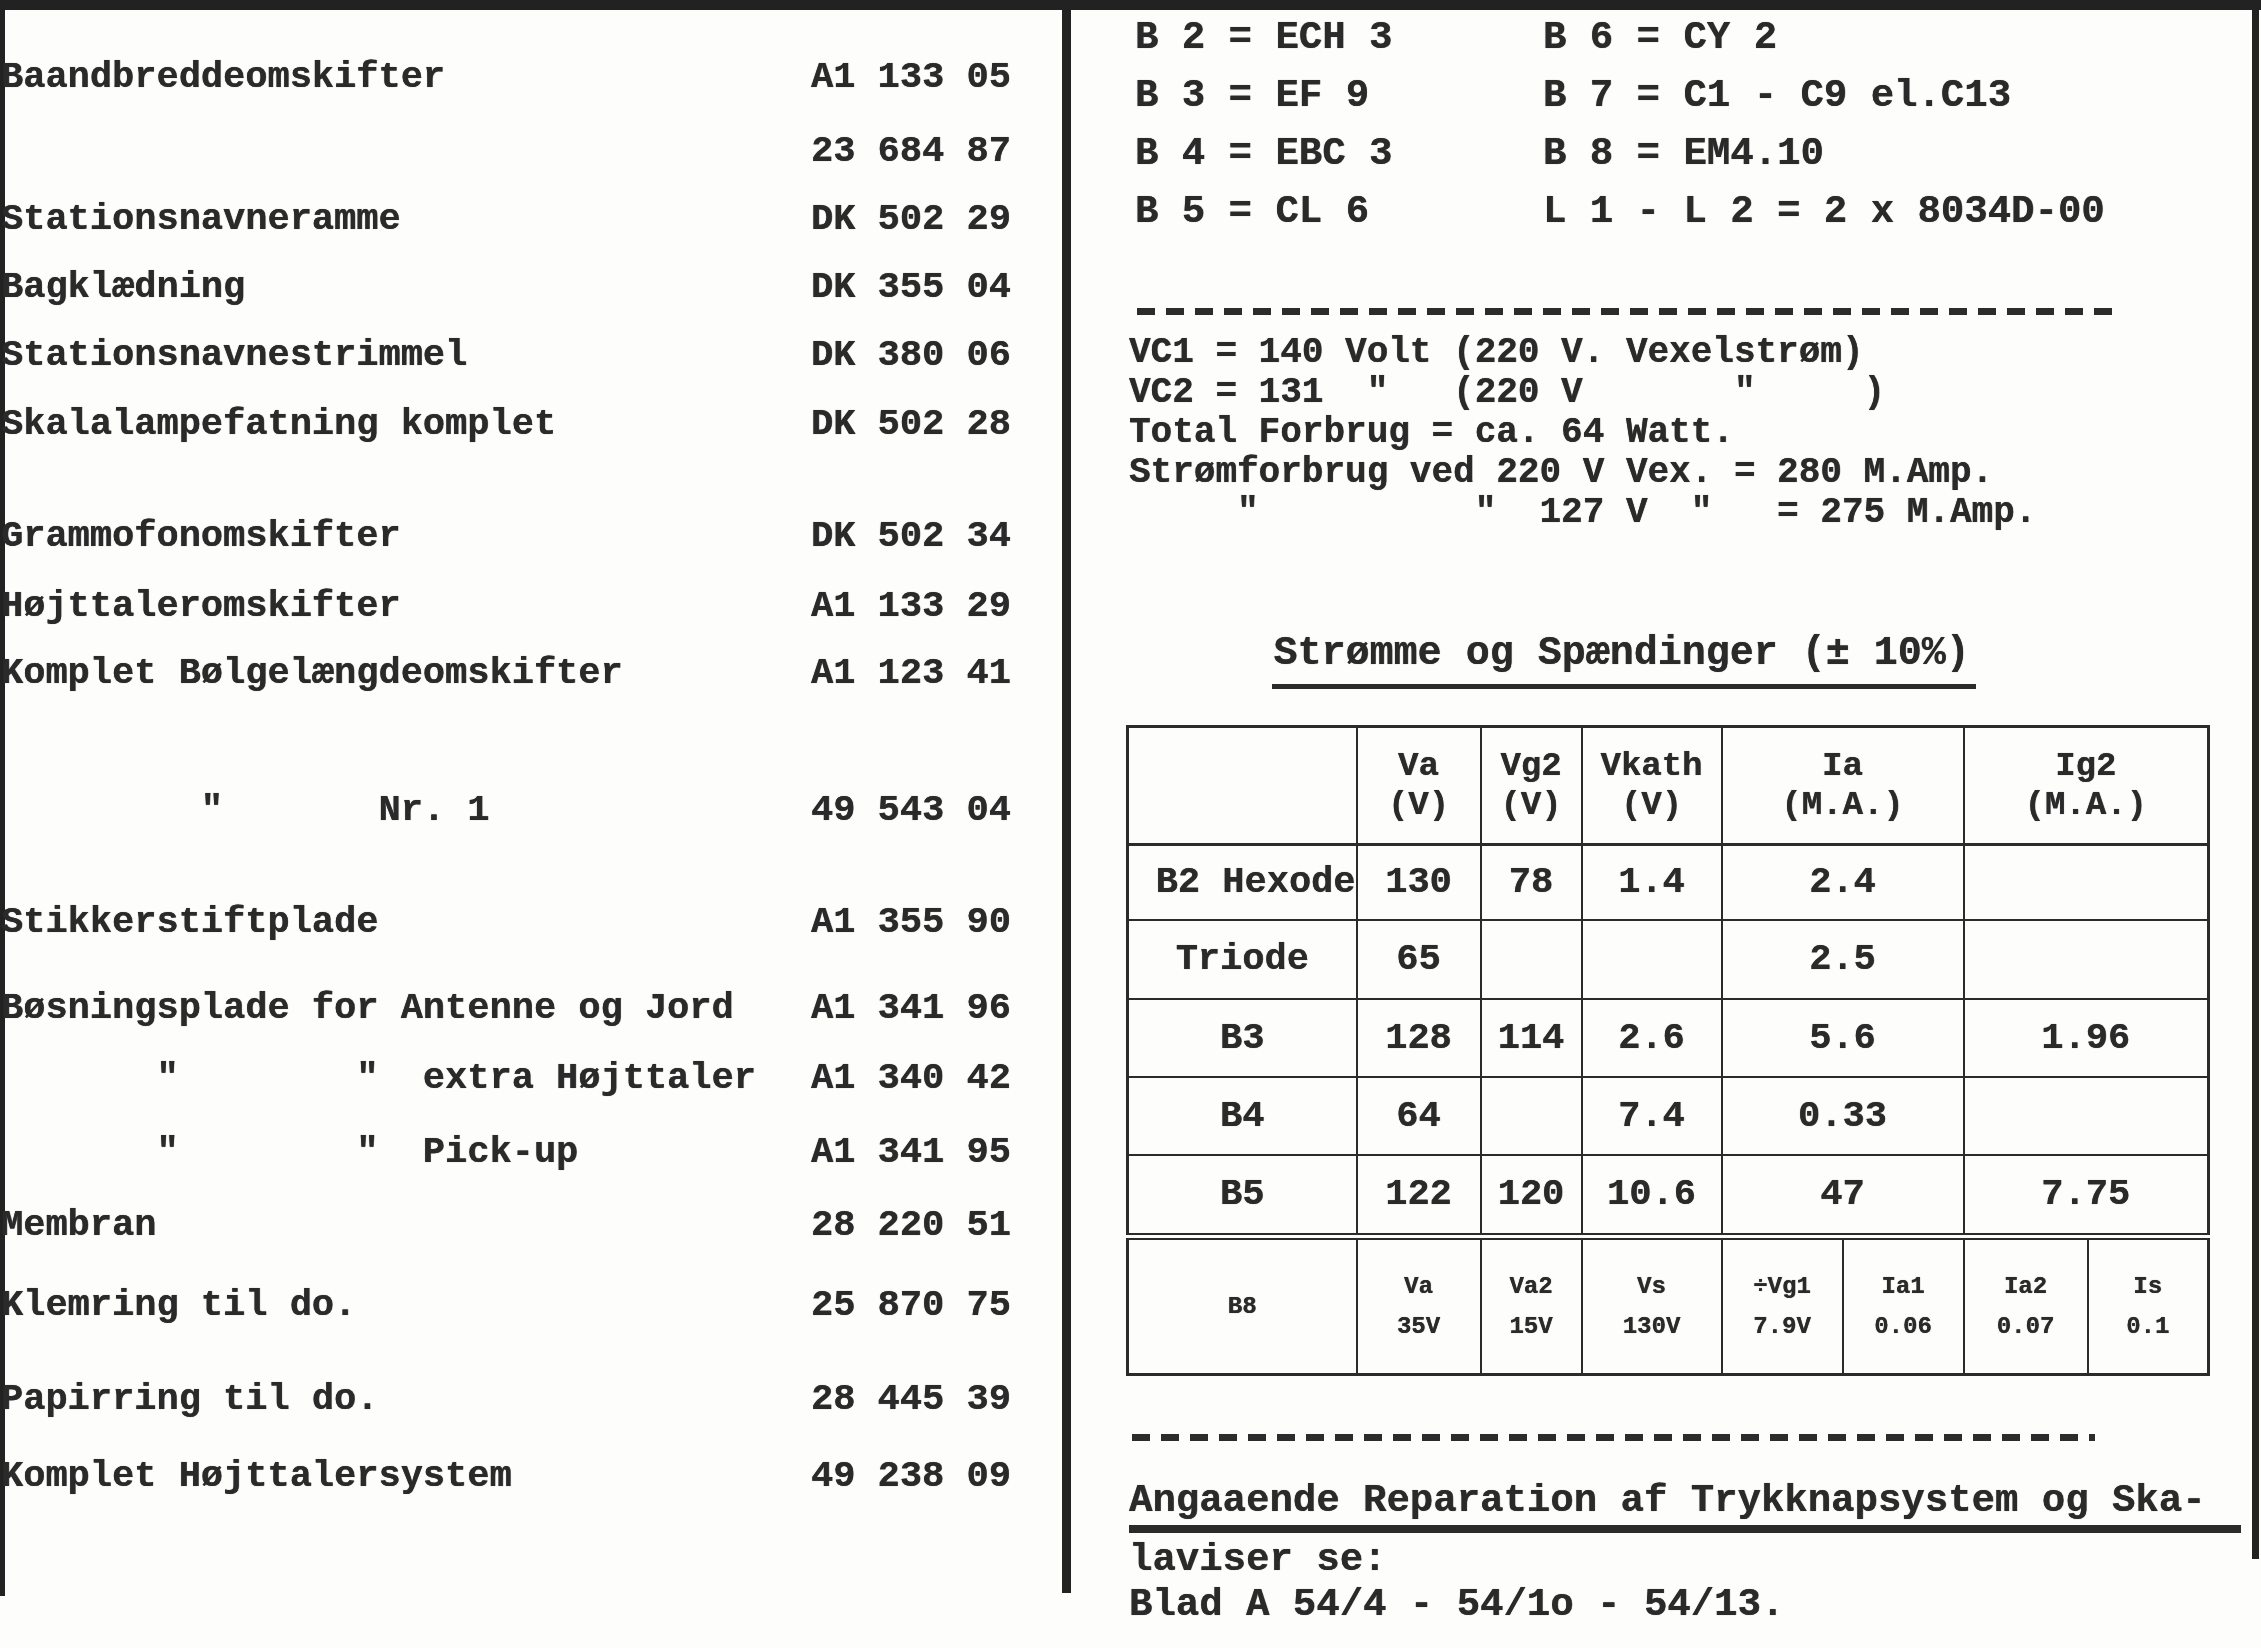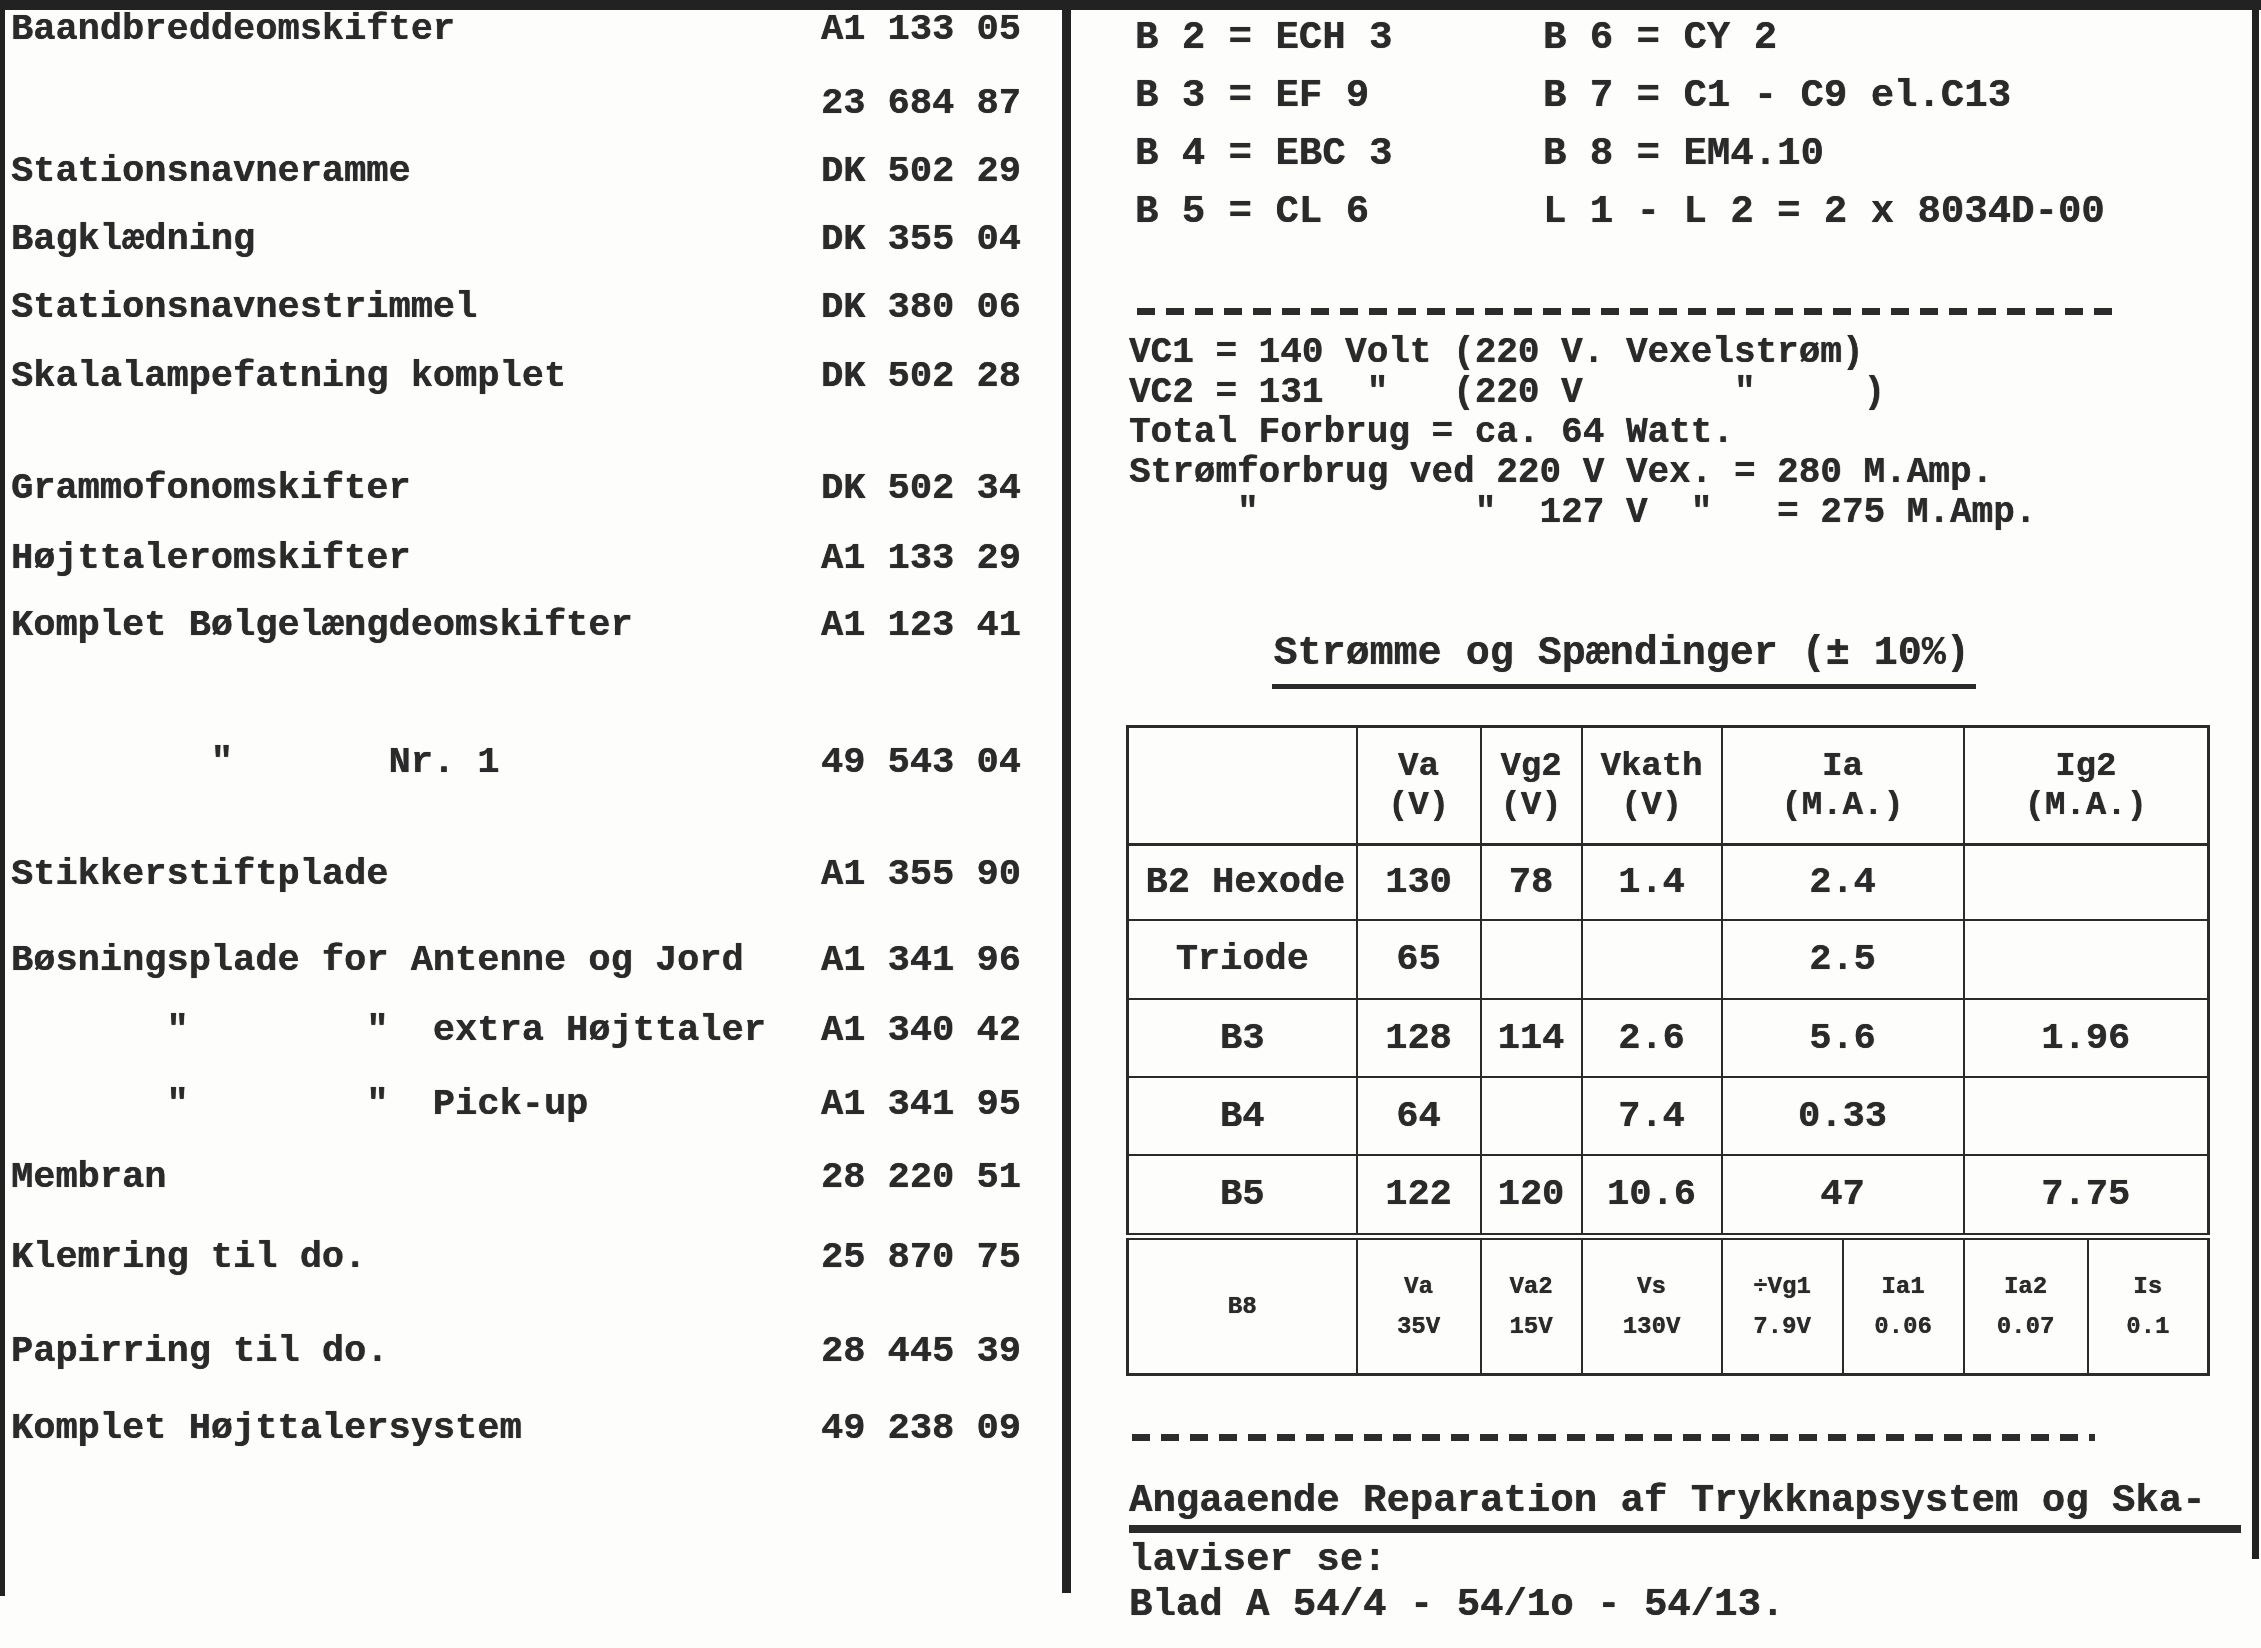--- a/index.html
+++ b/index.html
@@ -10,21 +10,21 @@
   }
   .ink{text-shadow:0 0 0.8px rgba(42,42,42,.75),0.4px 0 0 rgba(42,42,42,.5);}
   .frame{position:absolute;background:#222;}
   .frame.top{left:0;top:0;width:2261px;height:10px;}
   .frame.left{left:0;top:0;width:5.4px;height:1596px;}
   .frame.right{left:2252px;top:0;width:7px;height:1559px;}
   .frame.sep{left:1062px;top:0;width:8.6px;height:1593px;}
 
   
   .parts{position:absolute;left:0;top:0;width:1058px;height:1648px;}
-  .prow{position:absolute;left:11px;width:1046px;height:48px;font-size:37px;}
+  .prow{position:absolute;left:1px;width:1046px;height:48px;font-size:37px;margin-top:48px;}
   .pname{position:absolute;left:0;top:0;white-space:pre;}
   .pnum{position:absolute;left:810px;top:0;white-space:pre;}
 
   
   .tubes{position:absolute;left:1135px;top:15.6px;font-size:39px;}
   .trow{height:58px;white-space:pre;}
   .tube-left{display:inline-block;width:408px;white-space:pre;}
   .tube-right{white-space:pre;}
 
   .dash{position:absolute;height:7px;
@@ -40,21 +40,21 @@
     padding:0 6.2px 7.8px 1.6px;border-bottom:5.4px solid #2b2b2b;
   }
 
   table.mtable{
     position:absolute;left:1126px;top:725px;width:1081px;
     border-collapse:collapse;table-layout:fixed;
     border:3.9px solid #2b2b2b;font-size:37px;
   }
   .mtable td{border:2.3px solid #2b2b2b;text-align:center;vertical-align:middle;padding:0;}
   .mtable tr.hdr td{font-size:34px;line-height:39px;border-bottom:3.9px solid #2b2b2b;}
-  .mtable td.nm-left{text-align:center;padding-left:6.2px;}
+  .mtable td.nm-left{text-align:right;padding-left:6.2px;}
   .mtable tr.b8row td{border-top:7px double #2b2b2b;font-size:24px;line-height:40px;}
   .sub{display:block;white-space:pre;}
 
   .footer{position:absolute;left:1129px;top:1479px;font-size:39px;}
   .f1{display:inline-block;white-space:pre;width:1112px;padding-bottom:2px;
       border-bottom:8.6px solid #2b2b2b;}
   .f2{margin-top:4.7px;white-space:pre;}
   .f3{margin-top:1.6px;white-space:pre;}
 </style>
 </head>

